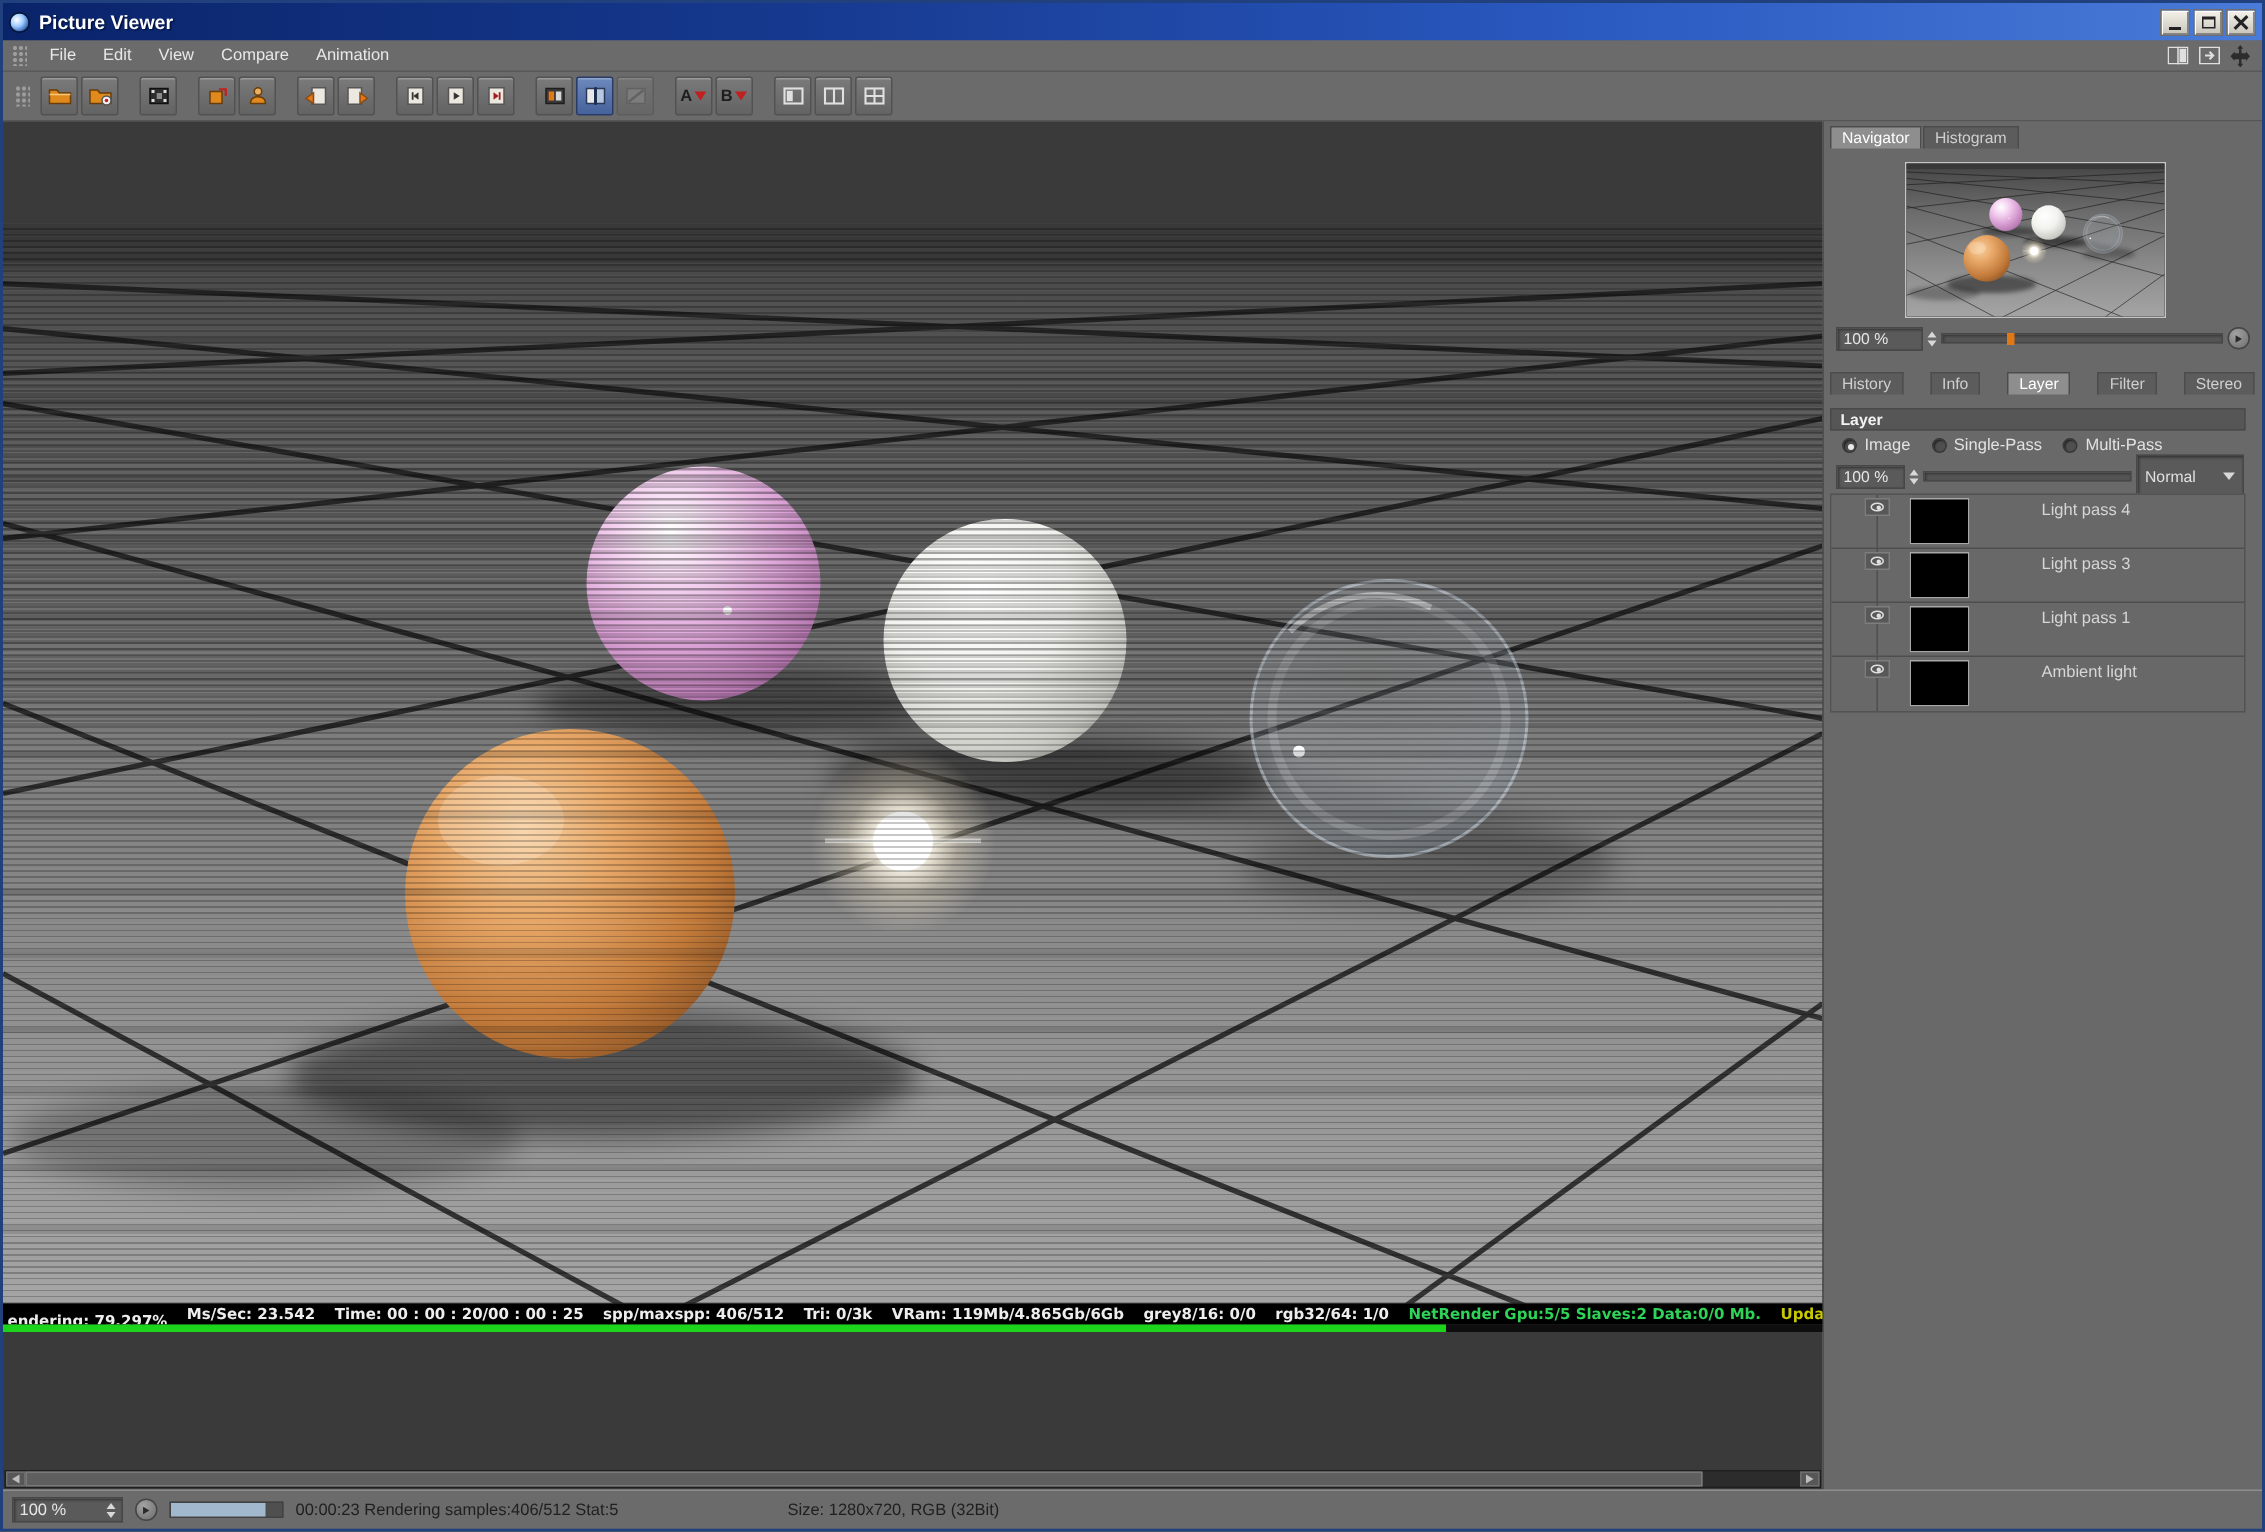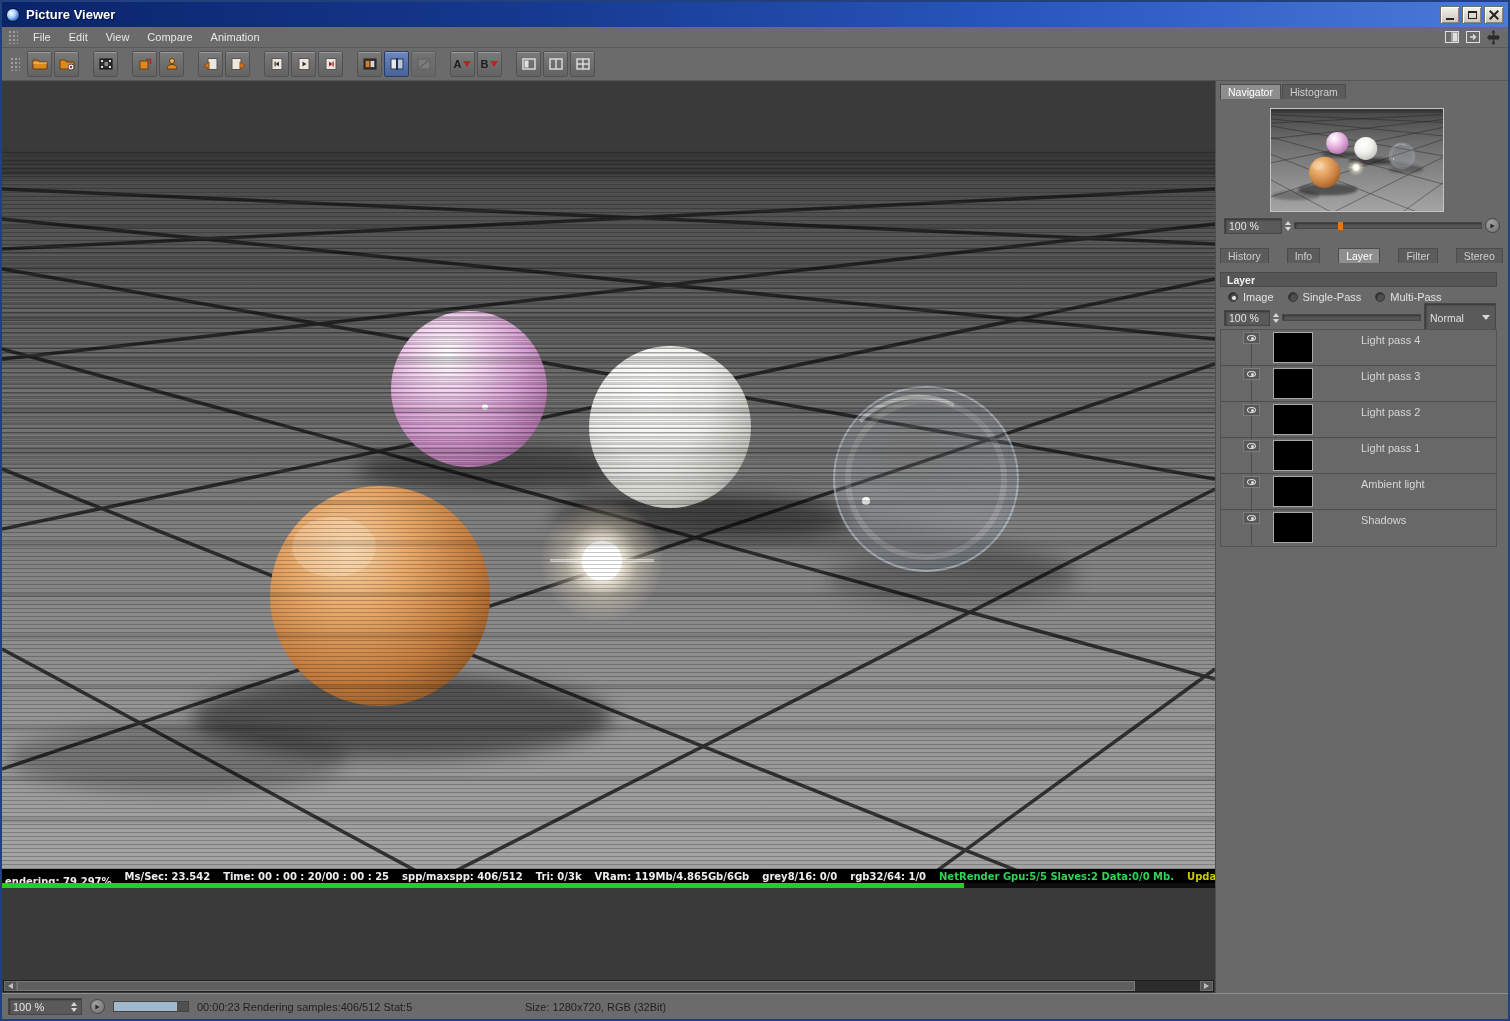--- a/index.html
+++ b/index.html
@@ -533,46 +533,30 @@
             </span>
           <span class="layer-thumb"></span>
           <span class="layer-label">Light pass 3</span>
         </div>
         <div class="layer-row">
           <span class="tree-line"></span>
           <span class="eye-btn">
               <span class="eye"></span>
             </span>
           <span class="layer-thumb"></span>
-          <span class="layer-label">Light pass 2</span>
-        </div>
-        <div class="layer-row">
-          <span class="tree-line"></span>
-          <span class="eye-btn">
-              <span class="eye"></span>
-            </span>
-          <span class="layer-thumb"></span>
           <span class="layer-label">Light pass 1</span>
         </div>
         <div class="layer-row">
           <span class="tree-line"></span>
           <span class="eye-btn">
               <span class="eye"></span>
             </span>
           <span class="layer-thumb"></span>
           <span class="layer-label">Ambient light</span>
         </div>
-        <div class="layer-row">
-          <span class="tree-line"></span>
-          <span class="eye-btn">
-              <span class="eye"></span>
-            </span>
-          <span class="layer-thumb"></span>
-          <span class="layer-label">Shadows</span>
-        </div>
       </div>
     </div>
   </div>
 
   <div class="bottombar">
     <div class="bb-zoom">
       <span>100 %</span>
       <span class="stepper">
           <span class="st-up"></span>
           <span class="st-down"></span>

